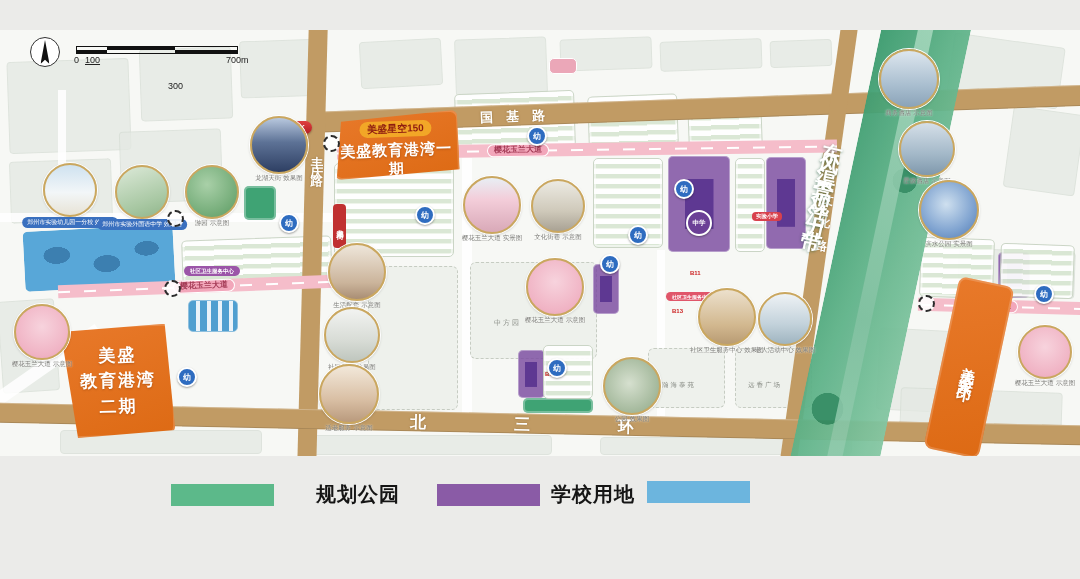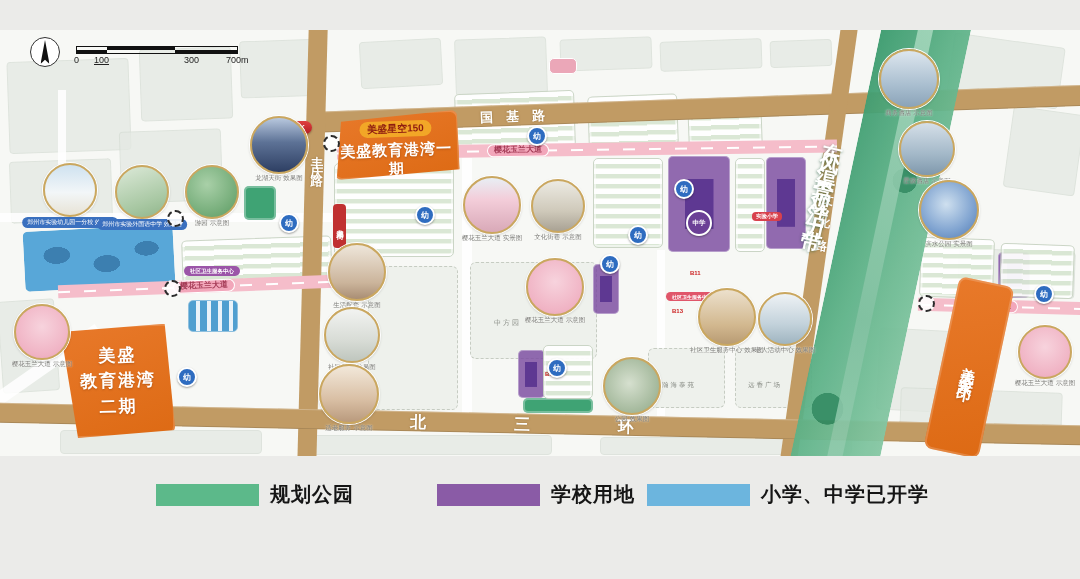--- a/index.html
+++ b/index.html
@@ -283,30 +283,29 @@
     <div class="station" style="left:918px;top:265px;"></div>
   </div>
 
 <div id="compass" style="top:37px;">
     <div class="needle"></div>
   </div>
 <div id="scalebar" style="top:46px;">
   <div class="bar"></div>
   <div class="ticks">
     <span style="left:-2px;">0</span>
-    <span style="left:18px;text-decoration:underline;">100</span>
-    <span style="left:108px;">300</span>
+    <span style="left:9px;text-decoration:underline;">100</span>
+    <span style="left:92px;margin-top:26px;">300</span>
     <span style="left:150px;">700m</span>
   </div>
 </div>
 
-<div class="leg-item" style="left:156px;">
+<div class="leg-item" style="left:171px;gap:31px;">
   <div class="leg-swatch" style="background: rgb(92, 185, 138);"></div>
   <div class="leg-label">规划公园</div>
 </div>
 <div class="leg-item" style="left:413px;margin-left:24px;">
   <div class="leg-swatch" style="background: rgb(138, 91, 166);"></div>
   <div class="leg-label">学校用地</div>
 </div>
 <div class="leg-item" style="left:647px;">
   <div class="leg-swatch" style="background: rgb(108, 181, 222);"></div>
-  <div class="leg-label">小学、中学已开学</div>
 </div>
 
 </body></html>

